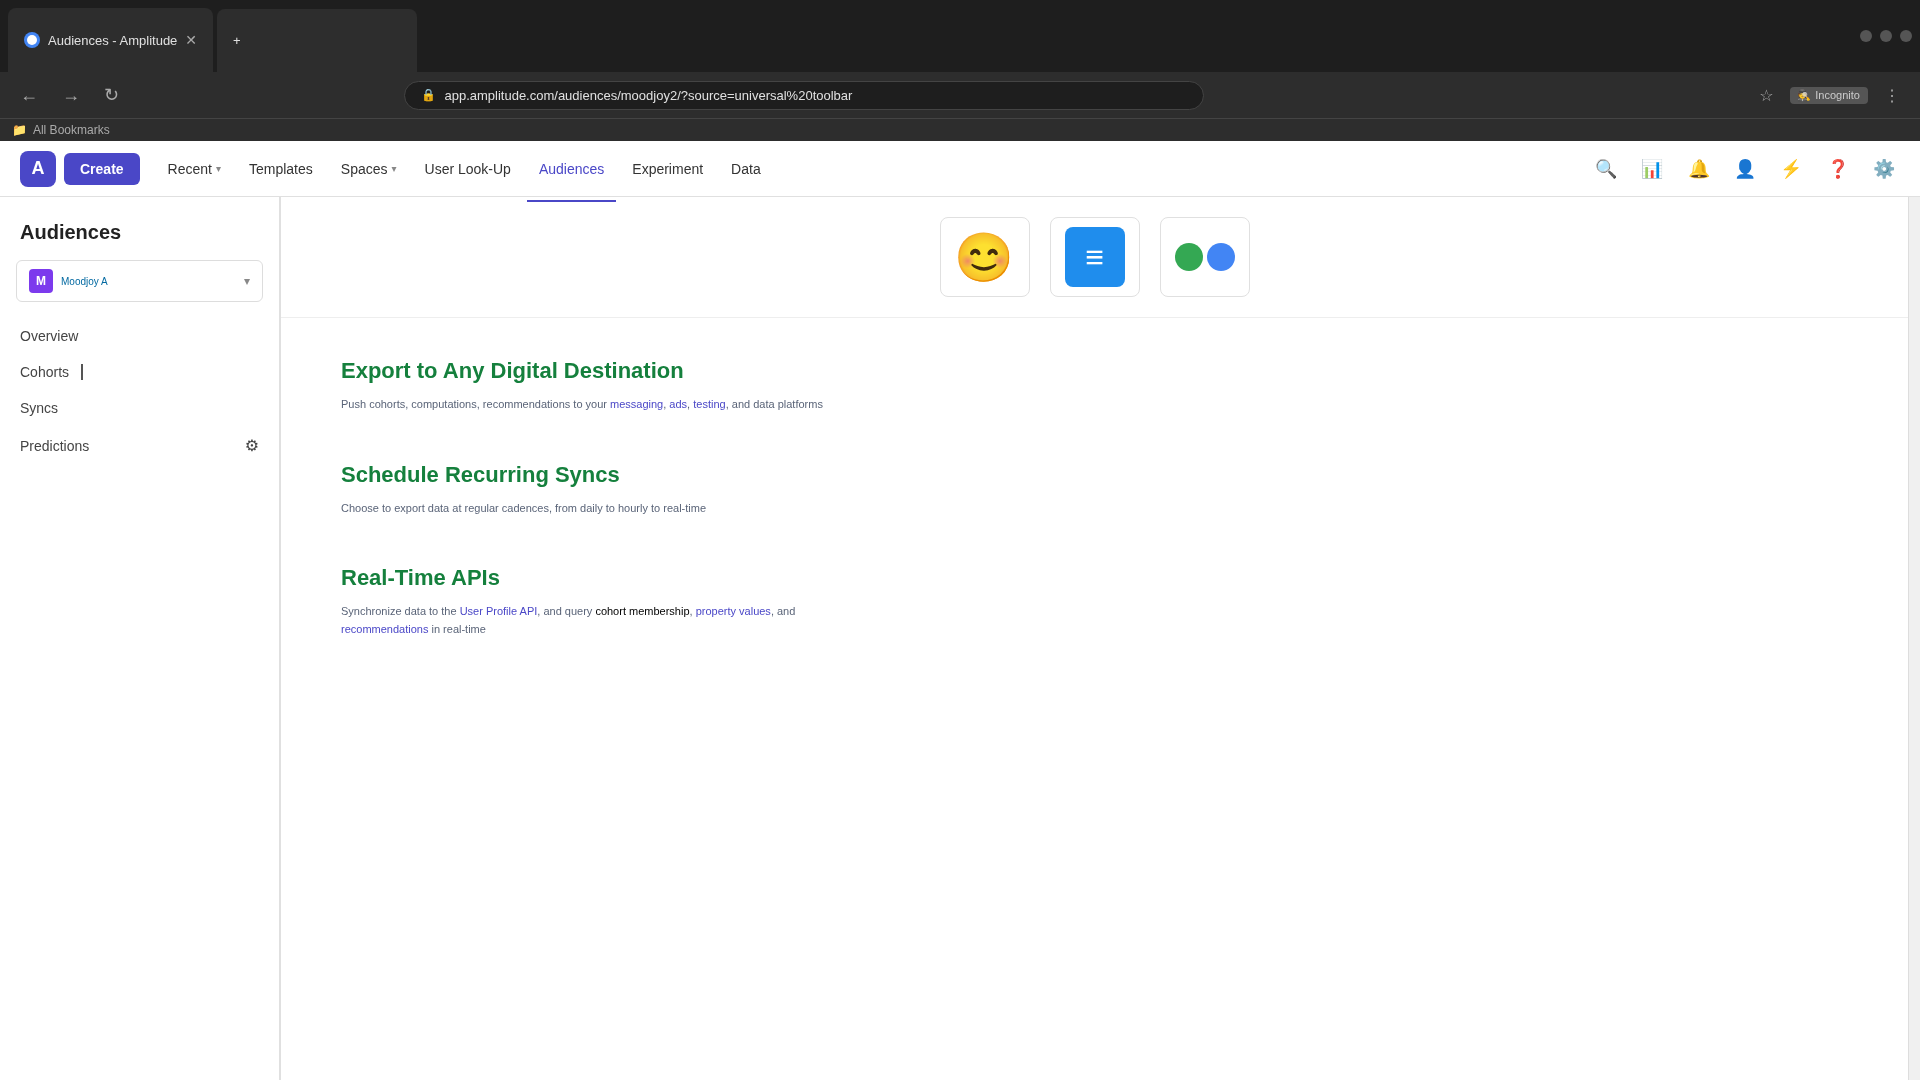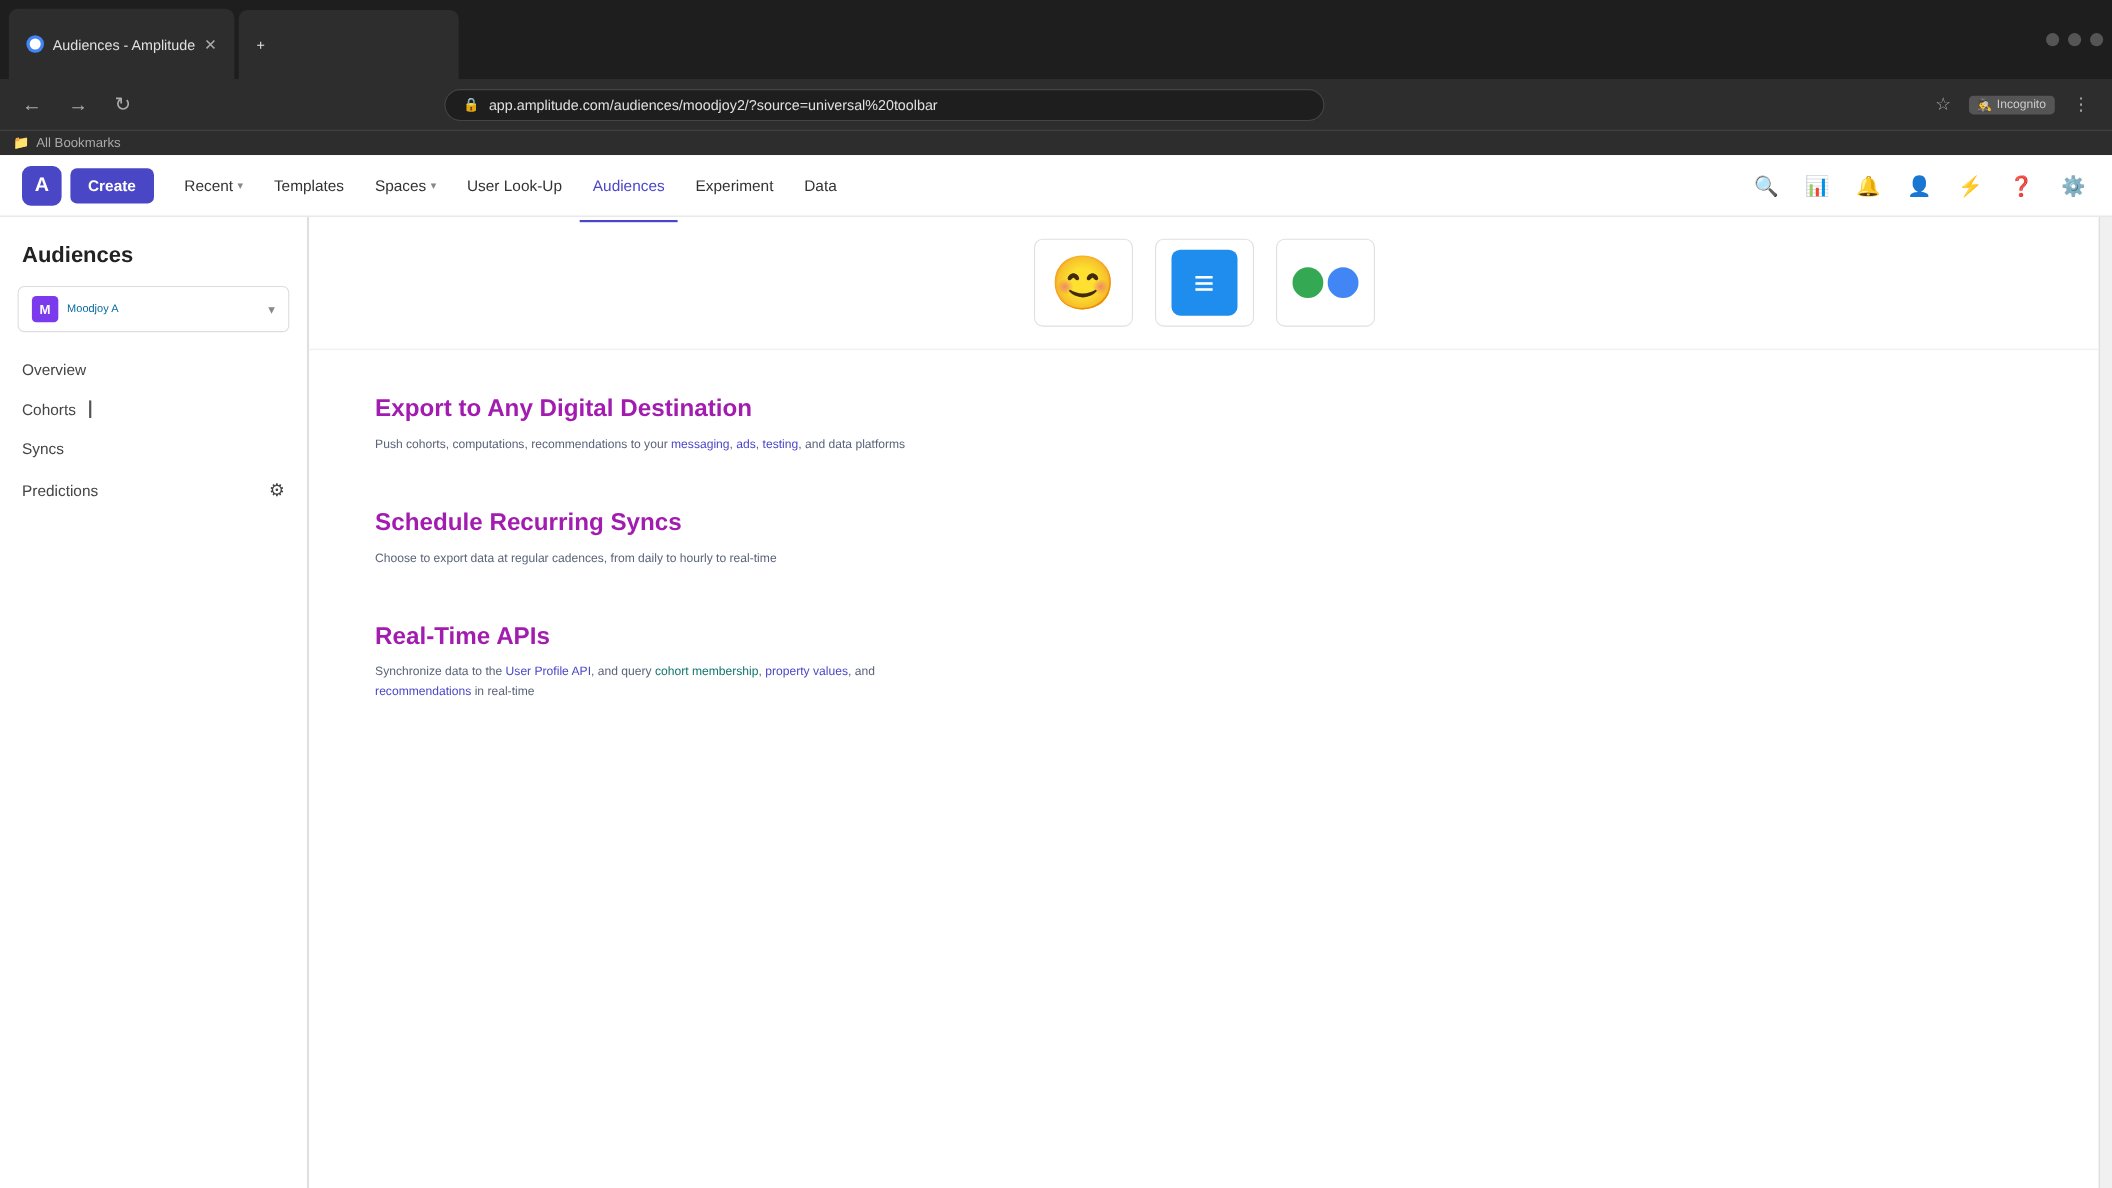--- a/index.html
+++ b/index.html
@@ -53,21 +53,21 @@
     .main-content { flex: 1; overflow-y: auto; background: #f5f5f5; }
     .content-card { background: white; margin: 0; border-left: 1px solid #e0e0e0; min-height: 100%; }
 
     
     .logos-section { display: flex; align-items: center; justify-content: center; padding: 20px; gap: 20px; border-bottom: 1px solid #eee; }
     .logo-item { width: 90px; height: 80px; display: flex; align-items: center; justify-content: center; border: 1px solid #e0e0e0; border-radius: 8px; background: white; }
 
     
     .features-section { padding: 40px 60px; }
     .feature-block { margin-bottom: 48px; }
-    .feature-title { font-size: 22px; font-weight: 700; color: #a21caf; margin-bottom: 12px; }
+    .feature-title { font-size: 22px; font-weight: 700; color: #15803d; margin-bottom: 12px; }
     .feature-desc { font-size: 11px; color: #5a6478; line-height: 1.6; max-width: 500px; }
 
     
     .main-content::-webkit-scrollbar { width: 8px; }
     .main-content::-webkit-scrollbar-track { background: #f1f1f1; }
     .main-content::-webkit-scrollbar-thumb { background: #ccc; border-radius: 4px; }
 
     
     .scroll-indicator { width: 12px; background: #f0f0f0; border-left: 1px solid #ddd; }
     .logo-intercom { background: #1f8ded; border-radius: 8px; width: 60px; height: 60px; display: flex; align-items: center; justify-content: center; }
@@ -233,21 +233,21 @@
           </div>
 
           <div class="feature-block">
             <h2 class="feature-title">Schedule Recurring Syncs</h2>
             <p class="feature-desc">Choose to export data at regular cadences, from daily to hourly to real-time</p>
           </div>
 
           <div class="feature-block">
             <h2 class="feature-title">Real-Time APIs</h2>
             <p class="feature-desc">
-              Synchronize data to the <span style="color:#4a47c7;cursor:pointer;text-align:center;">User Profile API</span>, and query <span style="color:#0f766e;cursor:pointer;">cohort membership</span>, <span style="color:#4a47c7;cursor:pointer;">property values</span>, and <span style="color:#4a47c7;cursor:pointer;">recommendations</span> in real-time
+              Synchronize data to the <span style="color:#4a47c7;cursor:pointer;text-align:center;">User Profile API</span>, and query <span style="color:#000000;cursor:pointer;">cohort membership</span>, <span style="color:#4a47c7;cursor:pointer;">property values</span>, and <span style="color:#4a47c7;cursor:pointer;">recommendations</span> in real-time
             </p>
           </div>
 
         </div>
       </div>
     </div>
 
     <div class="scroll-indicator"></div>
 
   </div>

